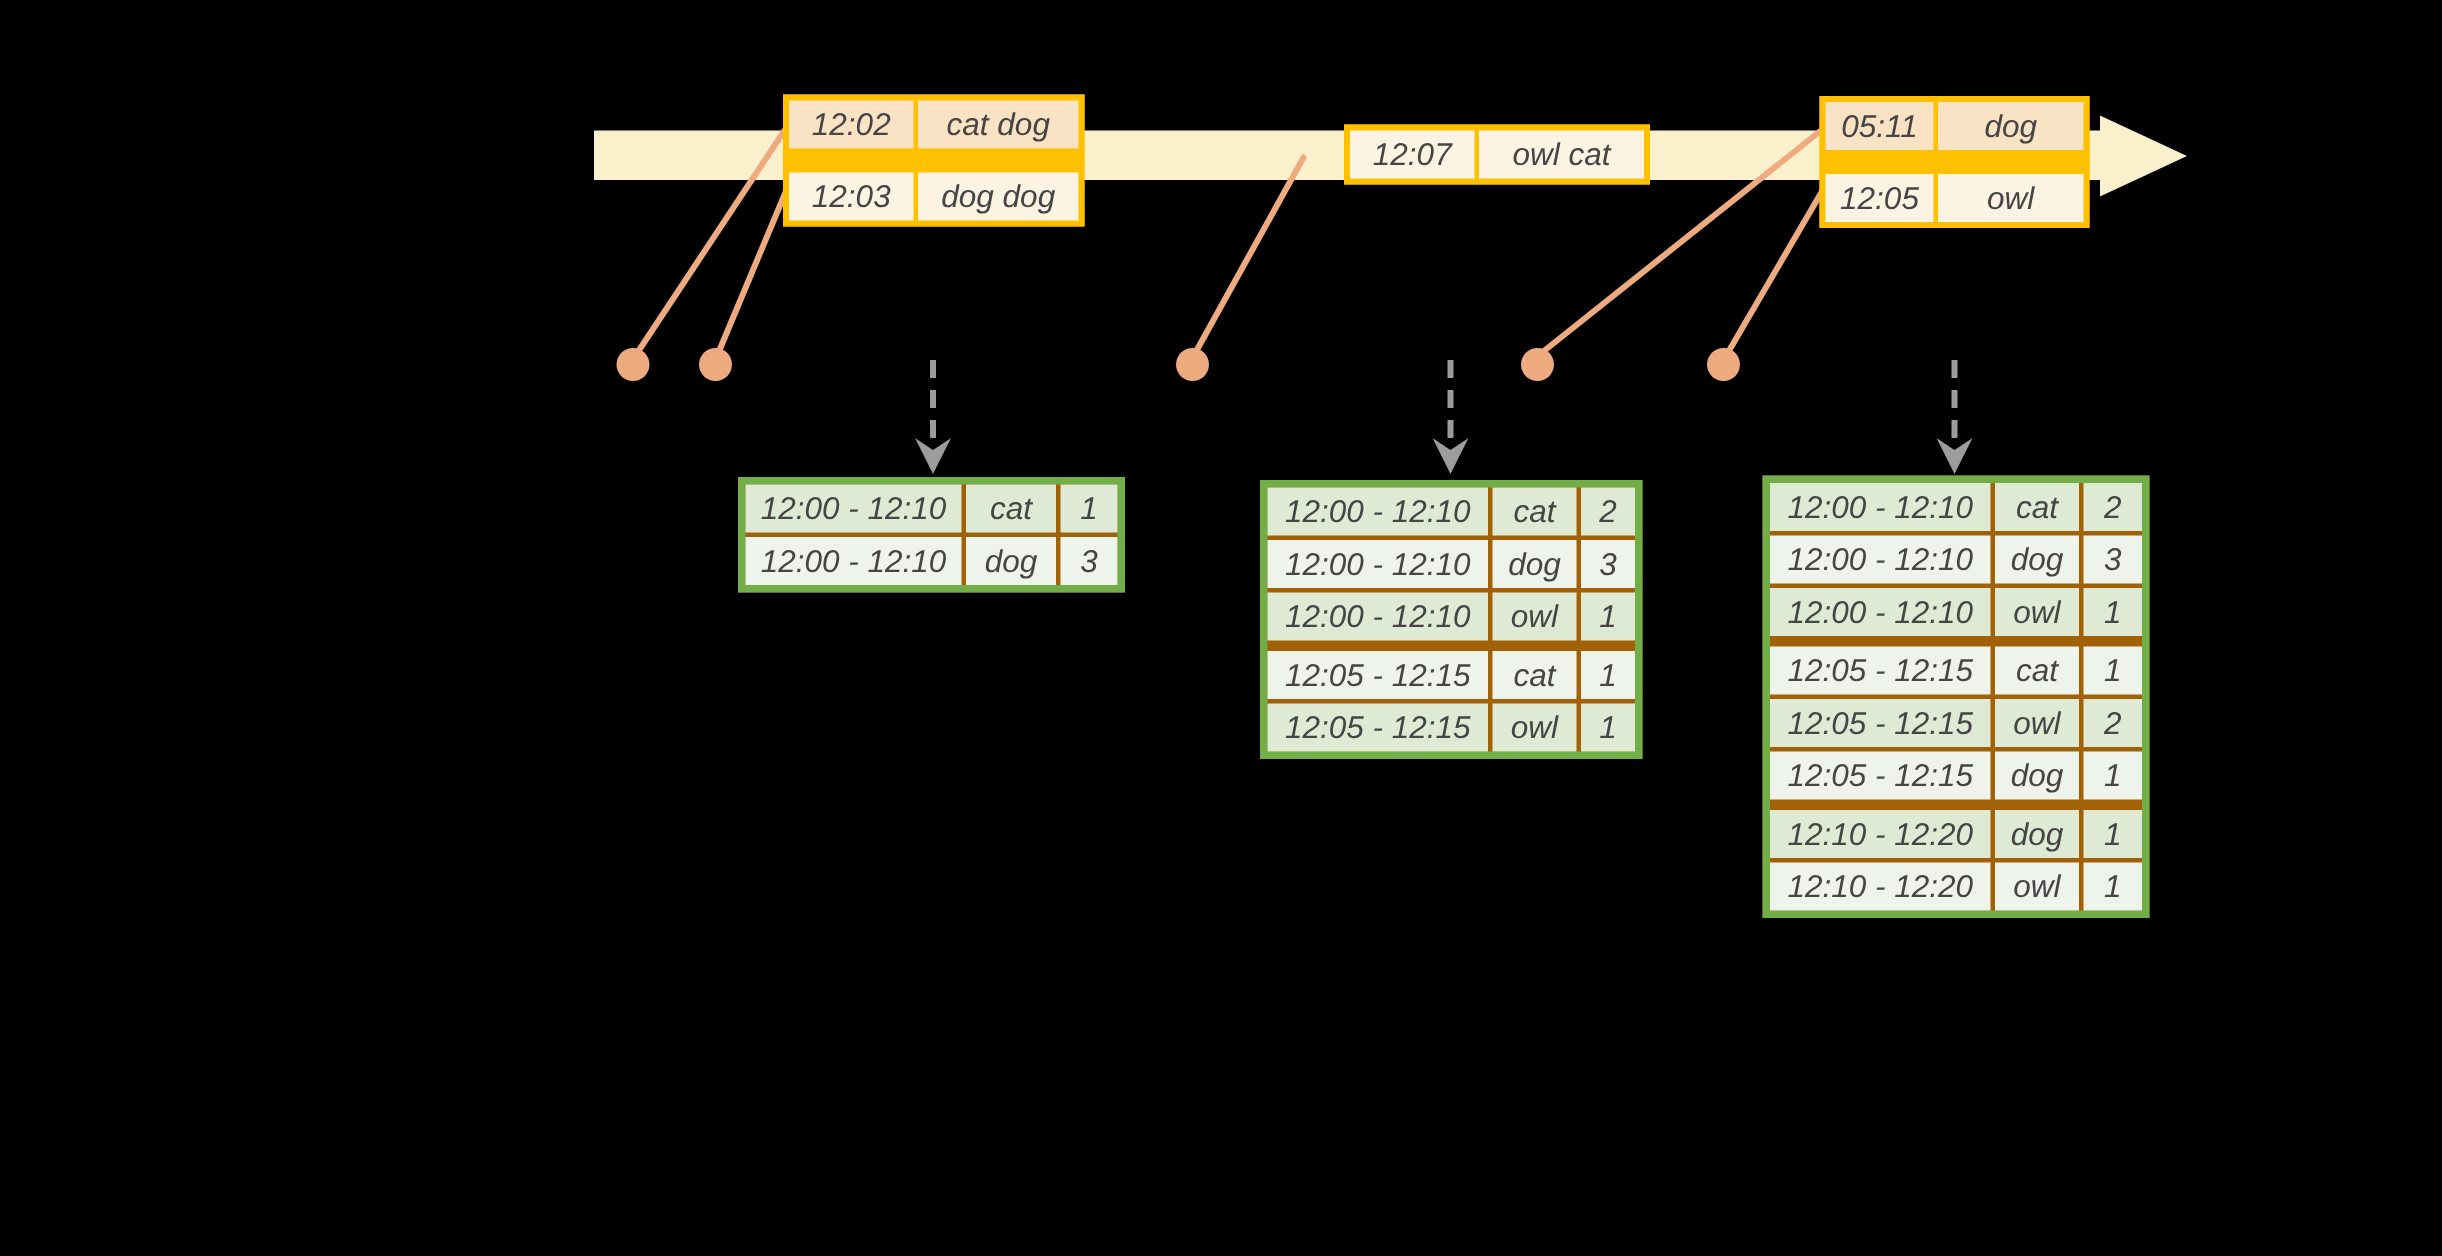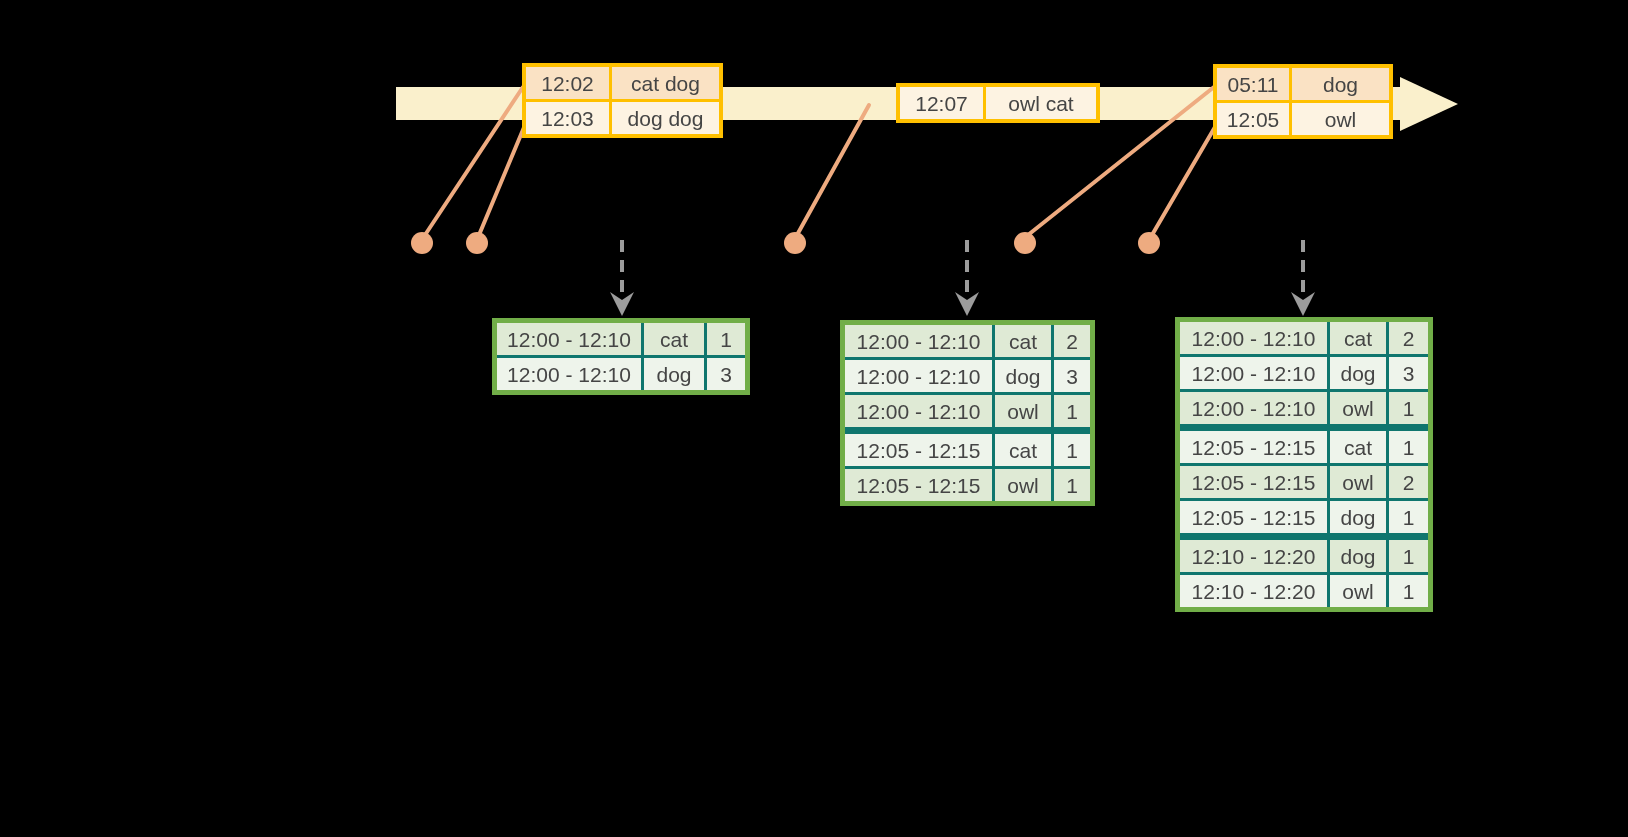--- a/index.html
+++ b/index.html
@@ -1,41 +1,41 @@
 <!DOCTYPE html>
 <html><head>
 <meta charset="utf-8">
 <style>
   html,body{margin:0;padding:0;background:#000;}
   .canvas{
     position:relative;width:1628px;height:619px;background:#000;
-    font-family:"Liberation Sans",sans-serif;color:#454545;overflow:hidden;
+    font-family:"Liberation Sans",sans-serif;color:#454545;overflow:hidden;font-style:italic;
   }
   
   .tl-band{position:absolute;left:396px;top:87px;width:1006px;height:33px;background:#FAF0CC;z-index:1;}
   .tl-head{position:absolute;left:1400px;top:77px;width:0;height:0;z-index:1;
     border-top:27px solid transparent;border-bottom:27px solid transparent;border-left:58px solid #FAF0CC;}
   
   .overlay{position:absolute;left:0;top:0;width:1628px;height:837px;z-index:2;pointer-events:none;}
   
   .ev{position:absolute;z-index:3;background:#FFC000;border:4px solid #FFC000;box-sizing:border-box;}
-  .ev .row{display:flex;gap:3px;margin-top:3px;}
+  .ev .row{display:flex;gap:3px;margin-top:16px;}
   .ev .row:first-child{margin-top:0;}
   .ev .cell{height:32px;display:flex;align-items:center;justify-content:center;
     font-size:21px;line-height:1;}
   .ev .c-time{width:83px;}
   .ev .c-words{flex:1;}
   .ev .shade-dark{background:#FAE2C4;}
   .ev .shade-light{background:#FDF3E2;}
   #ev1{left:522px;top:63px;width:201px;}
   #ev2{left:868px;top:83px;width:204px;margin-left:28px;}
   #ev3{left:1213px;top:64px;width:180px;}
   #ev3 .c-time{width:72px;}
   
-  .rt{position:absolute;z-index:3;background:#0f766e;border:5px solid #71AE48;box-sizing:border-box;}
+  .rt{position:absolute;z-index:3;background:#a16207;border:5px solid #71AE48;box-sizing:border-box;}
   .rt .row{display:flex;gap:3px;margin-top:3px;}
   .rt .row:first-child{margin-top:0;}
   .rt .row.group-start{margin-top:7px;}
   .rt .cell{height:32px;display:flex;align-items:center;justify-content:center;
     font-size:21px;line-height:1;}
   .rt .c0{width:147px;}
   .rt .c1{width:56px;}
   .rt .c2{flex:1;}
   .rt .shade-dark{background:#DFEAD5;}
   .rt .shade-light{background:#EEF4EB;}

